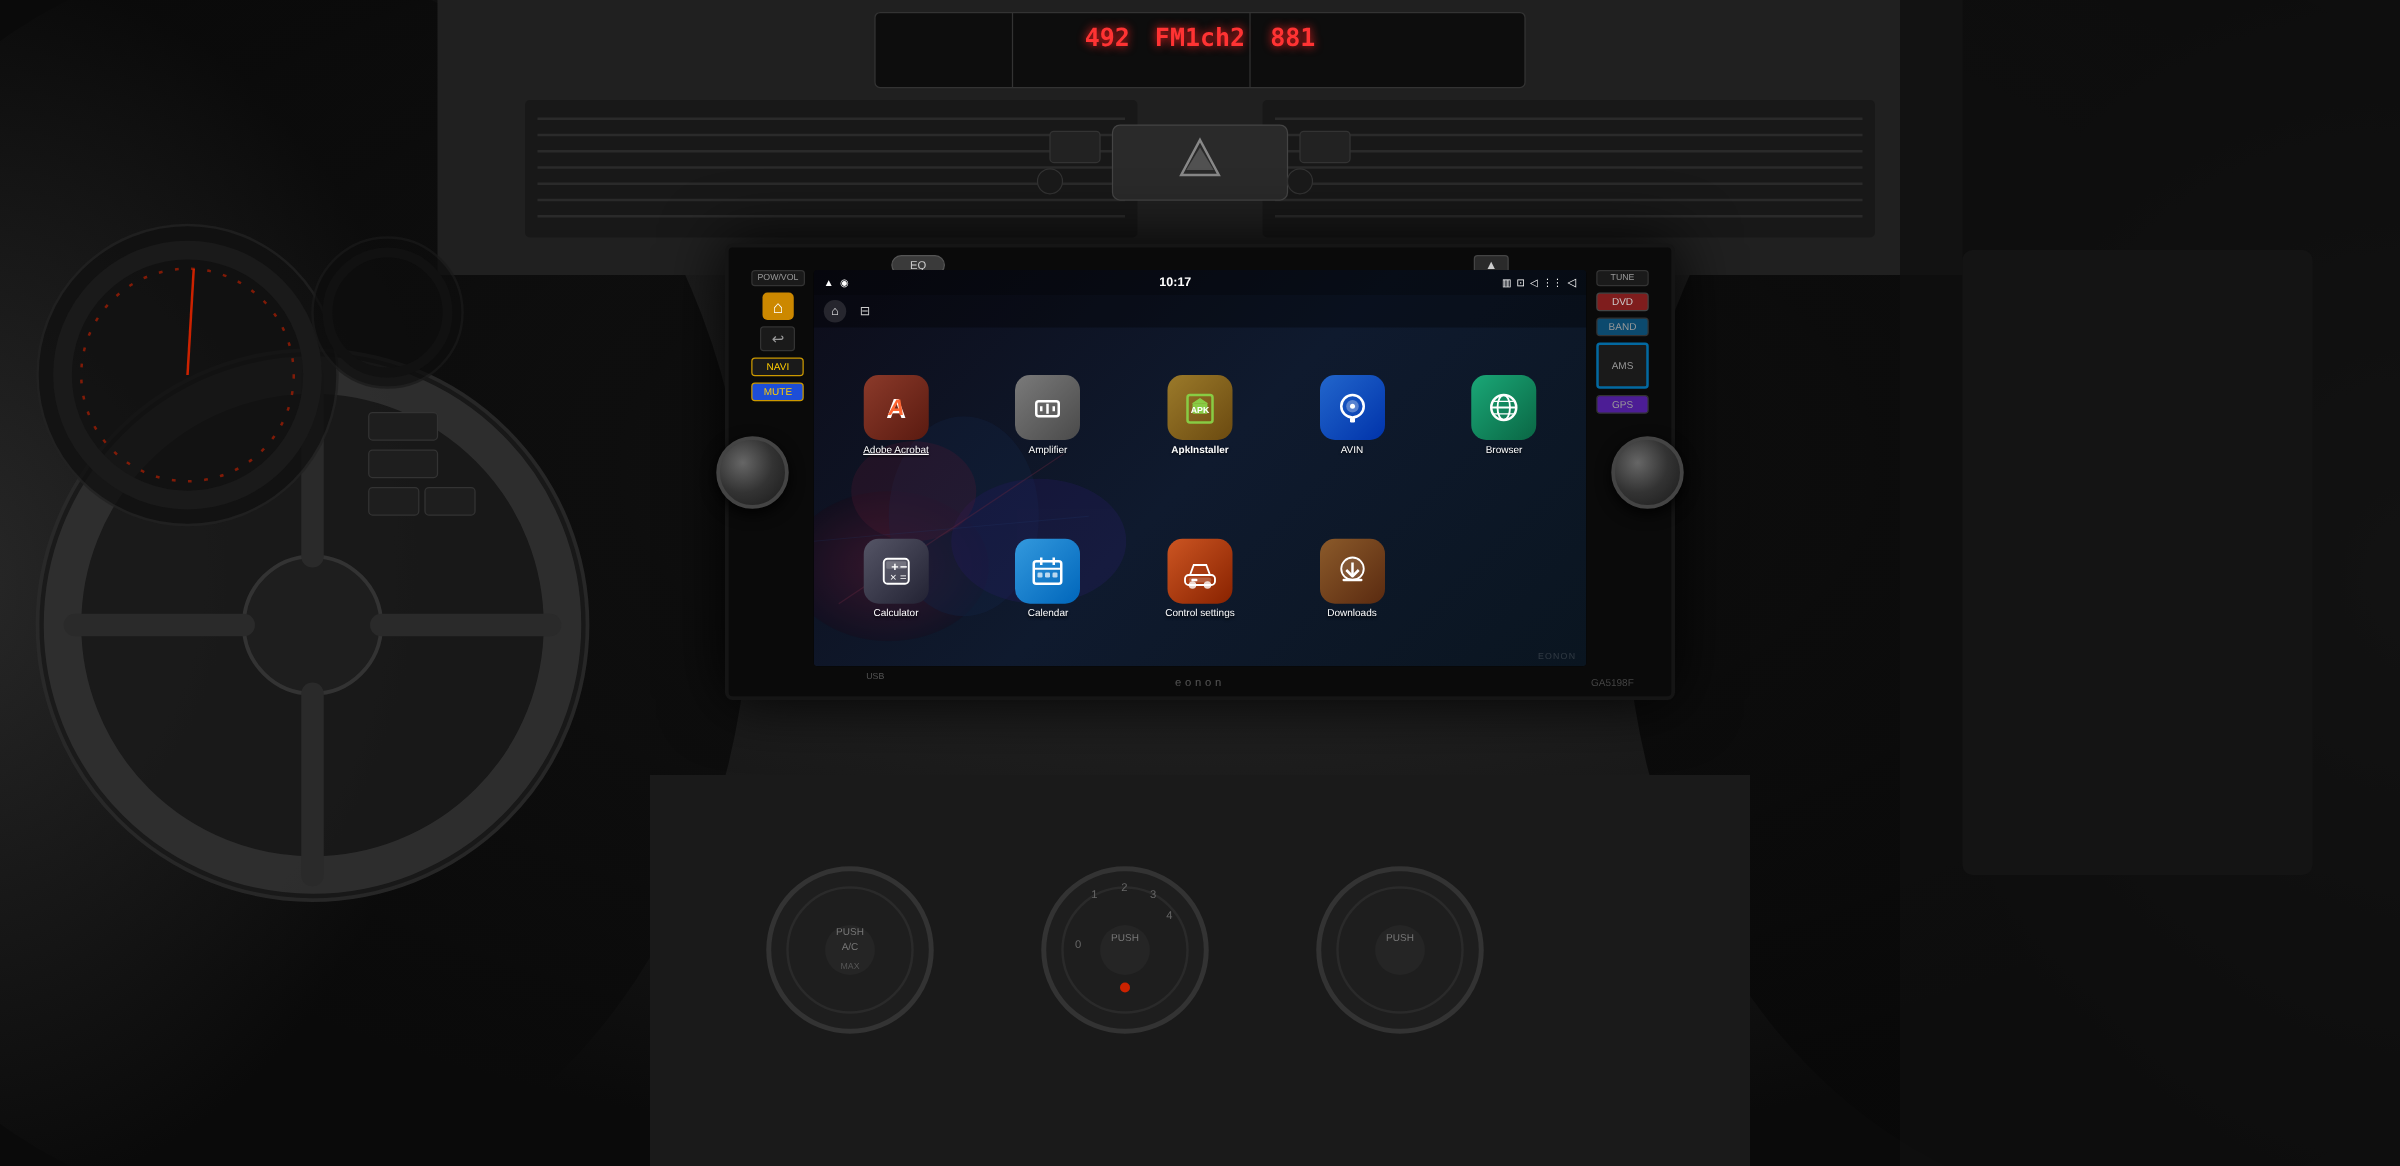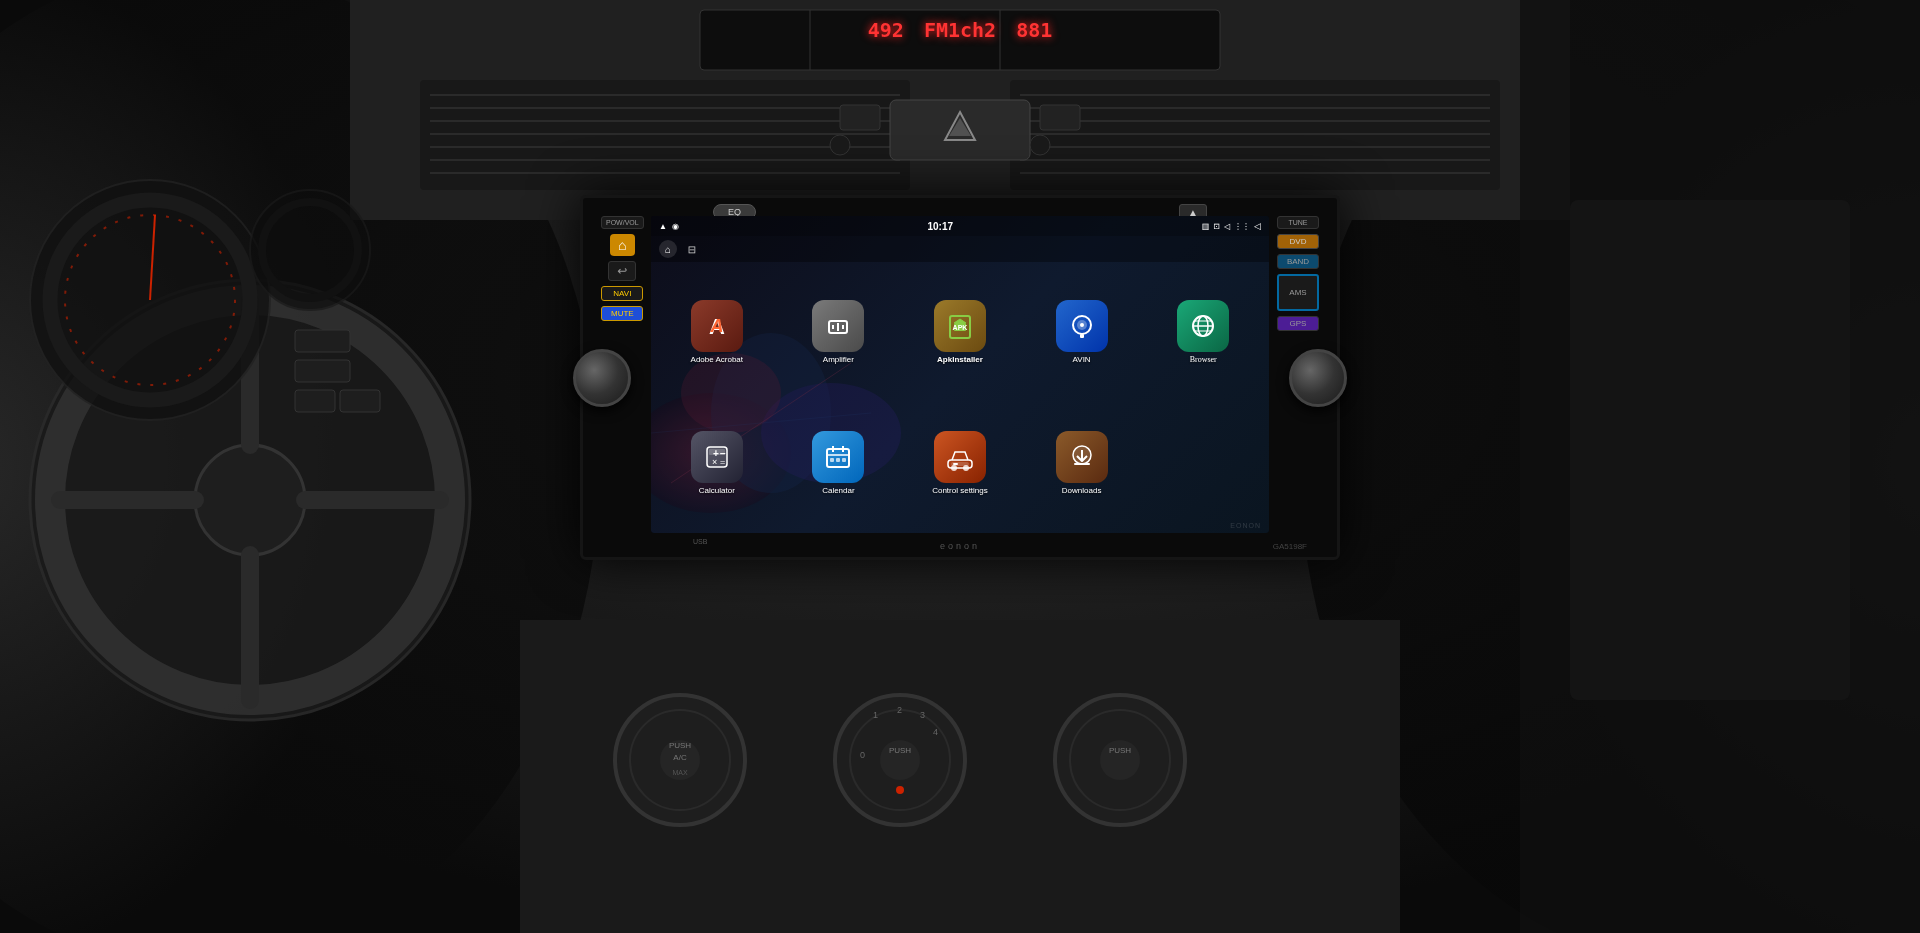--- a/index.html
+++ b/index.html
@@ -179,21 +179,21 @@
   <div style="position:absolute;left:18px;top:18px;display:flex;flex-direction:column;gap:5px;align-items:center;">
     <div style="background:#1a1a1a;border:1px solid #333;border-radius:3px;color:#999;font-size:7px;padding:2px 4px;text-align:center;min-width:42px;cursor:pointer;">POW/VOL</div>
     <div style="background:#cc8800;border:none;border-radius:4px;color:white;font-size:14px;padding:3px 8px;cursor:pointer;text-align:center;">⌂</div>
     <div style="background:#1a1a1a;border:1px solid #333;border-radius:3px;color:#999;font-size:12px;padding:2px 8px;cursor:pointer;">↩</div>
     <div style="background:#1a1a1a;border:1px solid #cc9900;border-radius:3px;color:#ffcc00;font-size:8px;padding:2px 6px;cursor:pointer;min-width:42px;text-align:center;">NAVI</div>
     <div style="background:#1d4ed8;border:1px solid #cc9900;border-radius:3px;color:#ffcc00;font-size:8px;padding:2px 6px;cursor:pointer;min-width:42px;text-align:center;">MUTE</div>
   </div>
 
   <div style="position:absolute;right:18px;top:18px;display:flex;flex-direction:column;gap:5px;align-items:center;">
     <div style="background:#1a1a1a;border:1px solid #333;border-radius:3px;color:#999;font-size:7px;padding:2px 6px;min-width:42px;text-align:center;cursor:pointer;">TUNE</div>
-    <div style="background:#a16207;border:1px solid #444;border-radius:3px;color:#ccc;font-size:8px;padding:2px 6px;min-width:42px;text-align:center;cursor:pointer;">DVD</div>
+    <div style="background:#7f1d1d;border:1px solid #444;border-radius:3px;color:#ccc;font-size:8px;padding:2px 6px;min-width:42px;text-align:center;cursor:pointer;">DVD</div>
     <div style="background:#0c4a6e;border:1px solid #333;border-radius:3px;color:#999;font-size:8px;padding:2px 0;min-width:42px;text-align:center;cursor:pointer;">BAND</div>
     <div style="background:#1a1a1a;border:2px solid #0369a1;border-radius:3px;color:#999;font-size:8px;padding:12px 6px;min-width:42px;text-align:center;cursor:pointer;">AMS</div>
     <div style="background:#4c1d95;border:1px solid #333;border-radius:3px;color:#999;font-size:8px;padding:2px 6px;min-width:42px;text-align:center;cursor:pointer;">GPS</div>
   </div>
 
   <div style="position:absolute;bottom:12px;left:110px;font-size:7px;color:#555;">USB</div>
 
   <div style="position:absolute;bottom:6px;left:50%;transform:translateX(-50%);font-size:9px;color:#555;letter-spacing:3px;">eonon</div>
   <div style="position:absolute;bottom:6px;right:30px;font-size:8px;color:#444;">GA5198F</div>
 
@@ -240,21 +240,21 @@
       <div style="position:absolute;top:46px;left:0;right:0;bottom:0;display:grid;grid-template-columns:repeat(5,1fr);grid-template-rows:repeat(2,1fr);gap:6px;padding:8px;">
 
         <div style="display:flex;flex-direction:column;align-items:center;justify-content:center;gap:3px;cursor:pointer;">
           <div style="width:52px;height:52px;border-radius:12px;background:linear-gradient(135deg,#8B3A2A,#5a1a10);display:flex;align-items:center;justify-content:center;">
             <svg width="28" height="28" viewBox="0 0 28 28">
                 <rect width="28" height="28" rx="6" fill="#cc2200" opacity="0"></rect>
                 <text x="14" y="22" fill="#fff" font-size="22" text-anchor="middle" font-weight="bold">A</text>
                 <text x="14" y="20" fill="#ff6633" font-size="18" text-anchor="middle" font-weight="bold" font-style="italic">A</text>
               </svg>
           </div>
-          <span style="font-size:8px;color:#fff;text-shadow:0 1px 2px rgba(0,0,0,0.8);text-align:center;">Adobe Acrobat</span>
+          <span style="font-size:8px;color:#fff;text-shadow:0 1px 2px rgba(0,0,0,0.8);text-align:center;text-decoration:underline;">Adobe Acrobat</span>
         </div>
 
         <div style="display:flex;flex-direction:column;align-items:center;justify-content:center;gap:3px;cursor:pointer;">
           <div style="width:52px;height:52px;border-radius:12px;background:linear-gradient(135deg,#7a7a7a,#4a4a4a);display:flex;align-items:center;justify-content:center;">
             <svg width="30" height="30" viewBox="0 0 30 30">
               <rect x="6" y="10" width="18" height="12" rx="2" fill="none" stroke="#fff" stroke-width="2"></rect>
               <line x1="10" y1="14" x2="10" y2="18" stroke="#fff" stroke-width="2"></line>
               <line x1="15" y1="12" x2="15" y2="20" stroke="#fff" stroke-width="2"></line>
               <line x1="20" y1="14" x2="20" y2="18" stroke="#fff" stroke-width="2"></line>
             </svg>
@@ -279,21 +279,21 @@
             <svg width="30" height="30" viewBox="0 0 30 30">
               <circle cx="15" cy="14" r="9" fill="none" stroke="#fff" stroke-width="2"></circle>
               <circle cx="15" cy="14" r="5" fill="#fff" opacity="0.3"></circle>
               <circle cx="15" cy="14" r="2" fill="#fff"></circle>
               <rect x="13" y="23" width="4" height="4" fill="#fff" rx="1"></rect>
             </svg>
           </div>
           <span style="font-size:8px;color:#fff;text-shadow:0 1px 2px rgba(0,0,0,0.8);">AVIN</span>
         </div>
 
-        <div style="display:flex;flex-direction:column;align-items:center;justify-content:center;gap:3px;cursor:pointer;font-family:Liberation Serif, serif;">
+        <div style="display:flex;flex-direction:column;align-items:center;justify-content:center;gap:3px;cursor:pointer;">
           <div style="width:52px;height:52px;border-radius:12px;background:linear-gradient(135deg,#1aa877,#0a6644);display:flex;align-items:center;justify-content:center;">
             <svg width="30" height="30" viewBox="0 0 30 30">
               <circle cx="15" cy="15" r="10" fill="none" stroke="#fff" stroke-width="2"></circle>
               <ellipse cx="15" cy="15" rx="5" ry="10" fill="none" stroke="#fff" stroke-width="1.5"></ellipse>
               <line x1="5" y1="15" x2="25" y2="15" stroke="#fff" stroke-width="1.5"></line>
               <line x1="7" y1="10" x2="23" y2="10" stroke="#fff" stroke-width="1"></line>
               <line x1="7" y1="20" x2="23" y2="20" stroke="#fff" stroke-width="1"></line>
             </svg>
           </div>
           <span style="font-size:8px;color:#fff;text-shadow:0 1px 2px rgba(0,0,0,0.8);">Browser</span>

